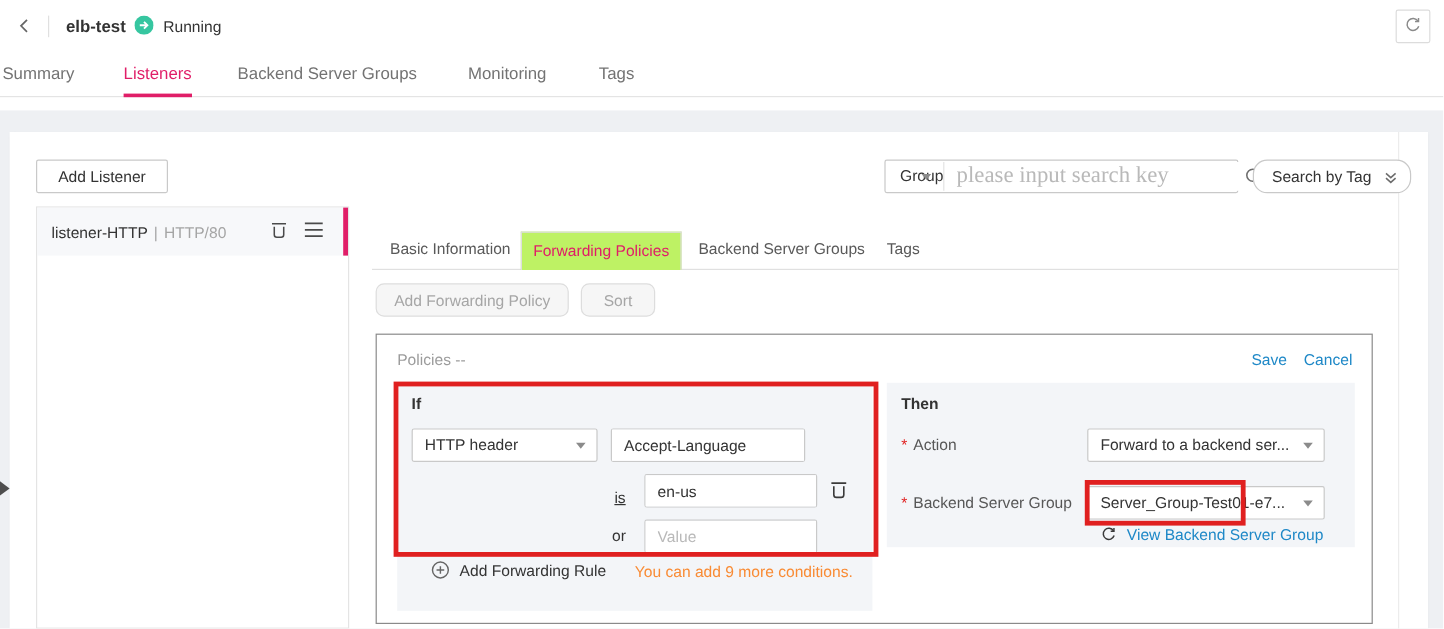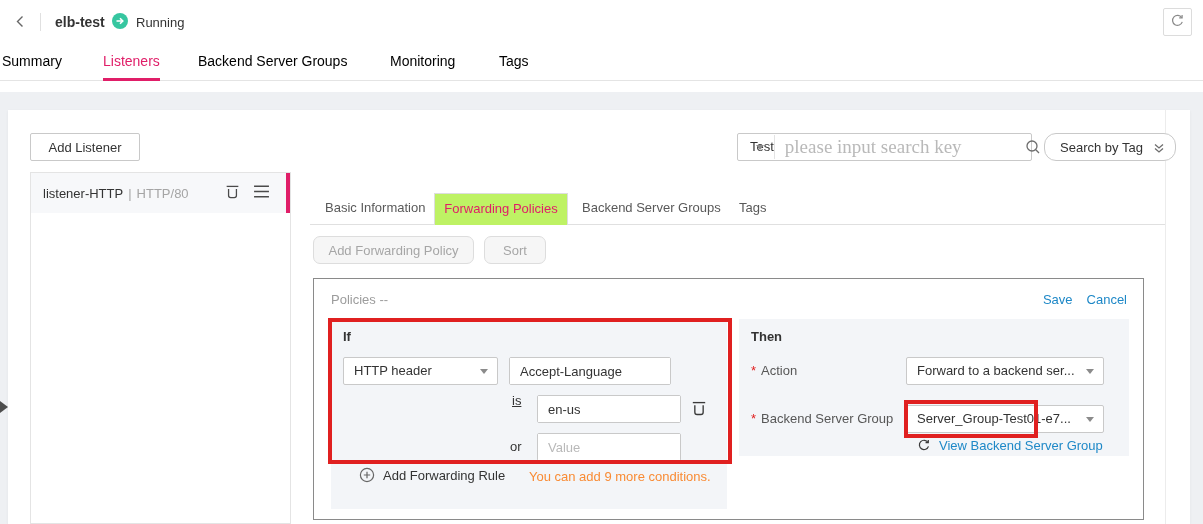--- a/index.html
+++ b/index.html
@@ -10,21 +10,21 @@
 
   
   .divider-v{ width:1px; height:18px; background:#e0e0e0; }
   .page-title{ font-size:14px; font-weight:bold; color:#333; }
   .status-text{ font-size:13px; color:#333; }
   .icon-btn{ width:29px; height:28px; border:1px solid #dcdcdc; border-radius:2px; background:#fff;
              display:flex; align-items:center; justify-content:center; color:#8a8a8a; cursor:pointer;}
 
   
   .main-tabbar{ left:0; top:45px; width:1203px; height:36px; border-bottom:1px solid #e4e4e4; background:#fff;}
-  .main-tab{ position:absolute; top:8px; font-size:14px; color:#000000; cursor:pointer; padding-bottom:9px;}
+  .main-tab{ position:absolute; top:8px; font-size:14px; color:#737373; cursor:pointer; padding-bottom:9px;}
   .main-tab.active{ color:var(--accent); border-bottom:3px solid var(--accent); font-weight:400;}
 
   .page-lower{ left:0; top:92px; width:1203px; height:432px; background:#eef0f3; }
   .main-card{ left:8px; top:110px; width:1182px; height:414px; background:#fff; box-shadow:0 1px 3px rgba(0,0,0,.05);}
   .inner-right-divider{ left:1165px; top:110px; width:1px; height:414px; background:#ececec; }
 
   
   .btn{ display:inline-flex; align-items:center; justify-content:center; height:28px; padding:0 14px;
         background:#fff; border:1px solid #c9c9c9; border-radius:2px; font-size:13px; color:#333; cursor:pointer; white-space:nowrap;}
   .btn-disabled{ background:#f6f6f6; border-color:#ddd; color:#a6a6a6; cursor:default;border-radius:7px;}
@@ -128,21 +128,21 @@
 
   <div class="abs page-lower"></div>
   <div class="abs main-card"></div>
   <div class="abs inner-right-divider"></div>
 
   
   <button class="abs btn" style="left:30px; top:133px; width:110px;">Add Listener</button>
 
   <div class="abs search-box" style="left:737px; top:133px; width:295px;">
     <div class="search-name">
-      <span>Test</span>
+      <span>Group</span>
       <span class="caret"></span>
     </div>
     <input class="search-input" placeholder="please input search key" style="">
     <span class="search-glyph">
       <svg width="16" height="16" viewBox="0 0 16 16" fill="none" stroke="currentColor" stroke-width="1.3">
           <circle cx="7" cy="7" r="5"></circle>
           <path d="M10.8 10.8 14 14"></path>
         </svg>
     </span>
   </div>
@@ -203,21 +203,21 @@
       <span class="panel-title">If</span>
 
       <div class="field sel" style="left:12px; top:38px; width:155px;">
         <span>HTTP header</span>
         <span class="caret"></span>
       </div>
       <div class="field" style="left:178px; top:38px; width:162px;">
         <input class="txt" value="Accept-Language" style="">
       </div>
 
-      <span class="inline-label" style="left:181px; top:74px;text-decoration:underline;">is</span>
+      <span class="inline-label" style="left:181px; top:88px;text-decoration:underline;">is</span>
       <div class="field" style="left:206px; top:76px; width:144px;">
         <input class="txt" value="en-us" style="">
       </div>
       <span class="pc-abs" style="left:359px; top:80px; color:#3a3a3a;">
         <svg width="18" height="18" viewBox="0 0 16 16" fill="none" stroke="currentColor" stroke-width="1.2">
             <path d="M2.5 3.2h11"></path>
             <path d="M4.3 5.6v6.2a2 2 0 0 0 2 2h3.4a2 2 0 0 0 2-2V5.6"></path>
           </svg>
       </span>
 

